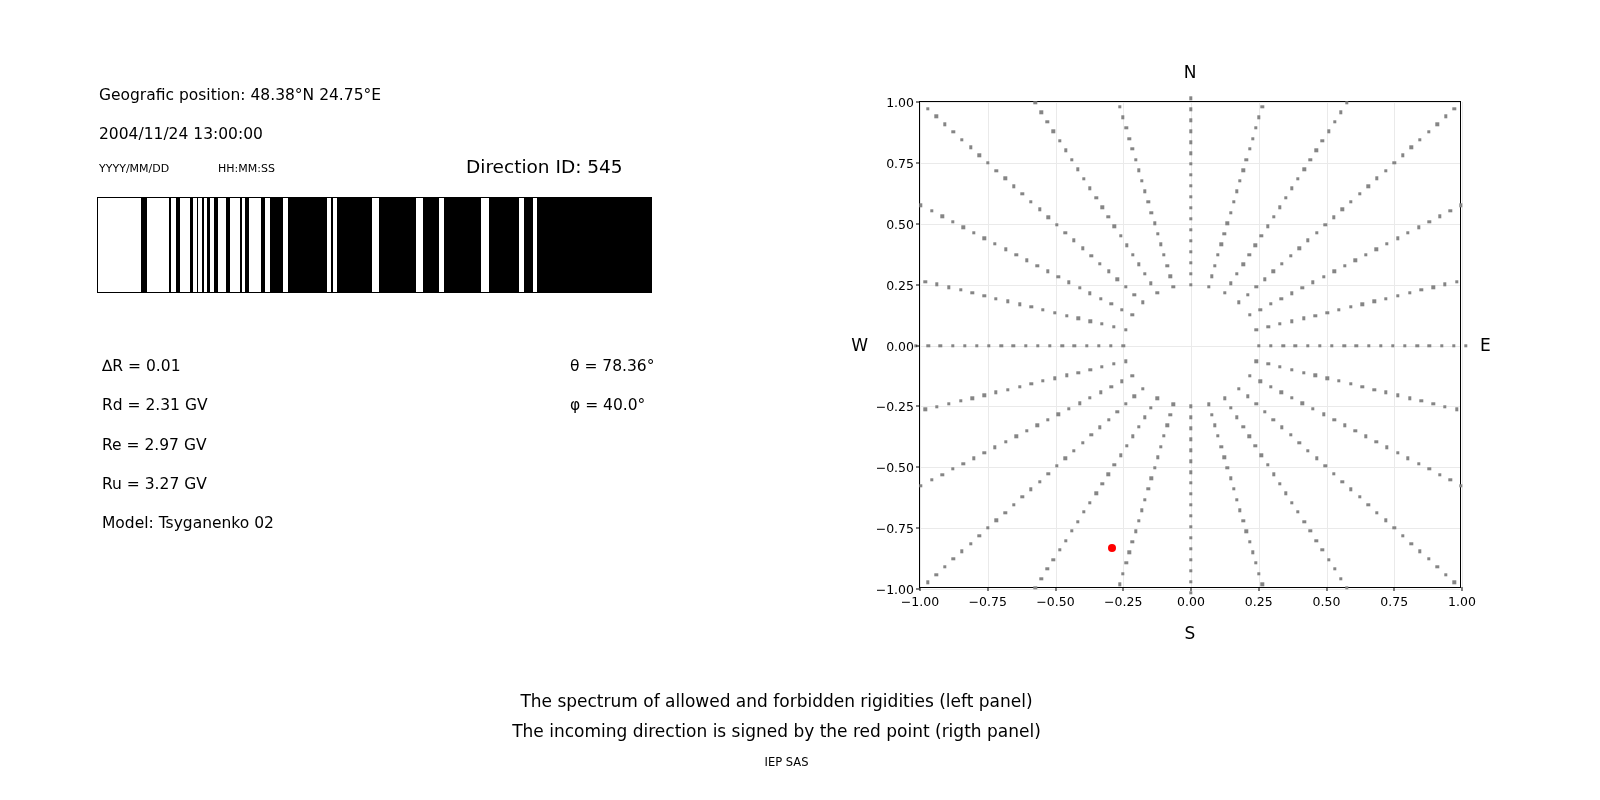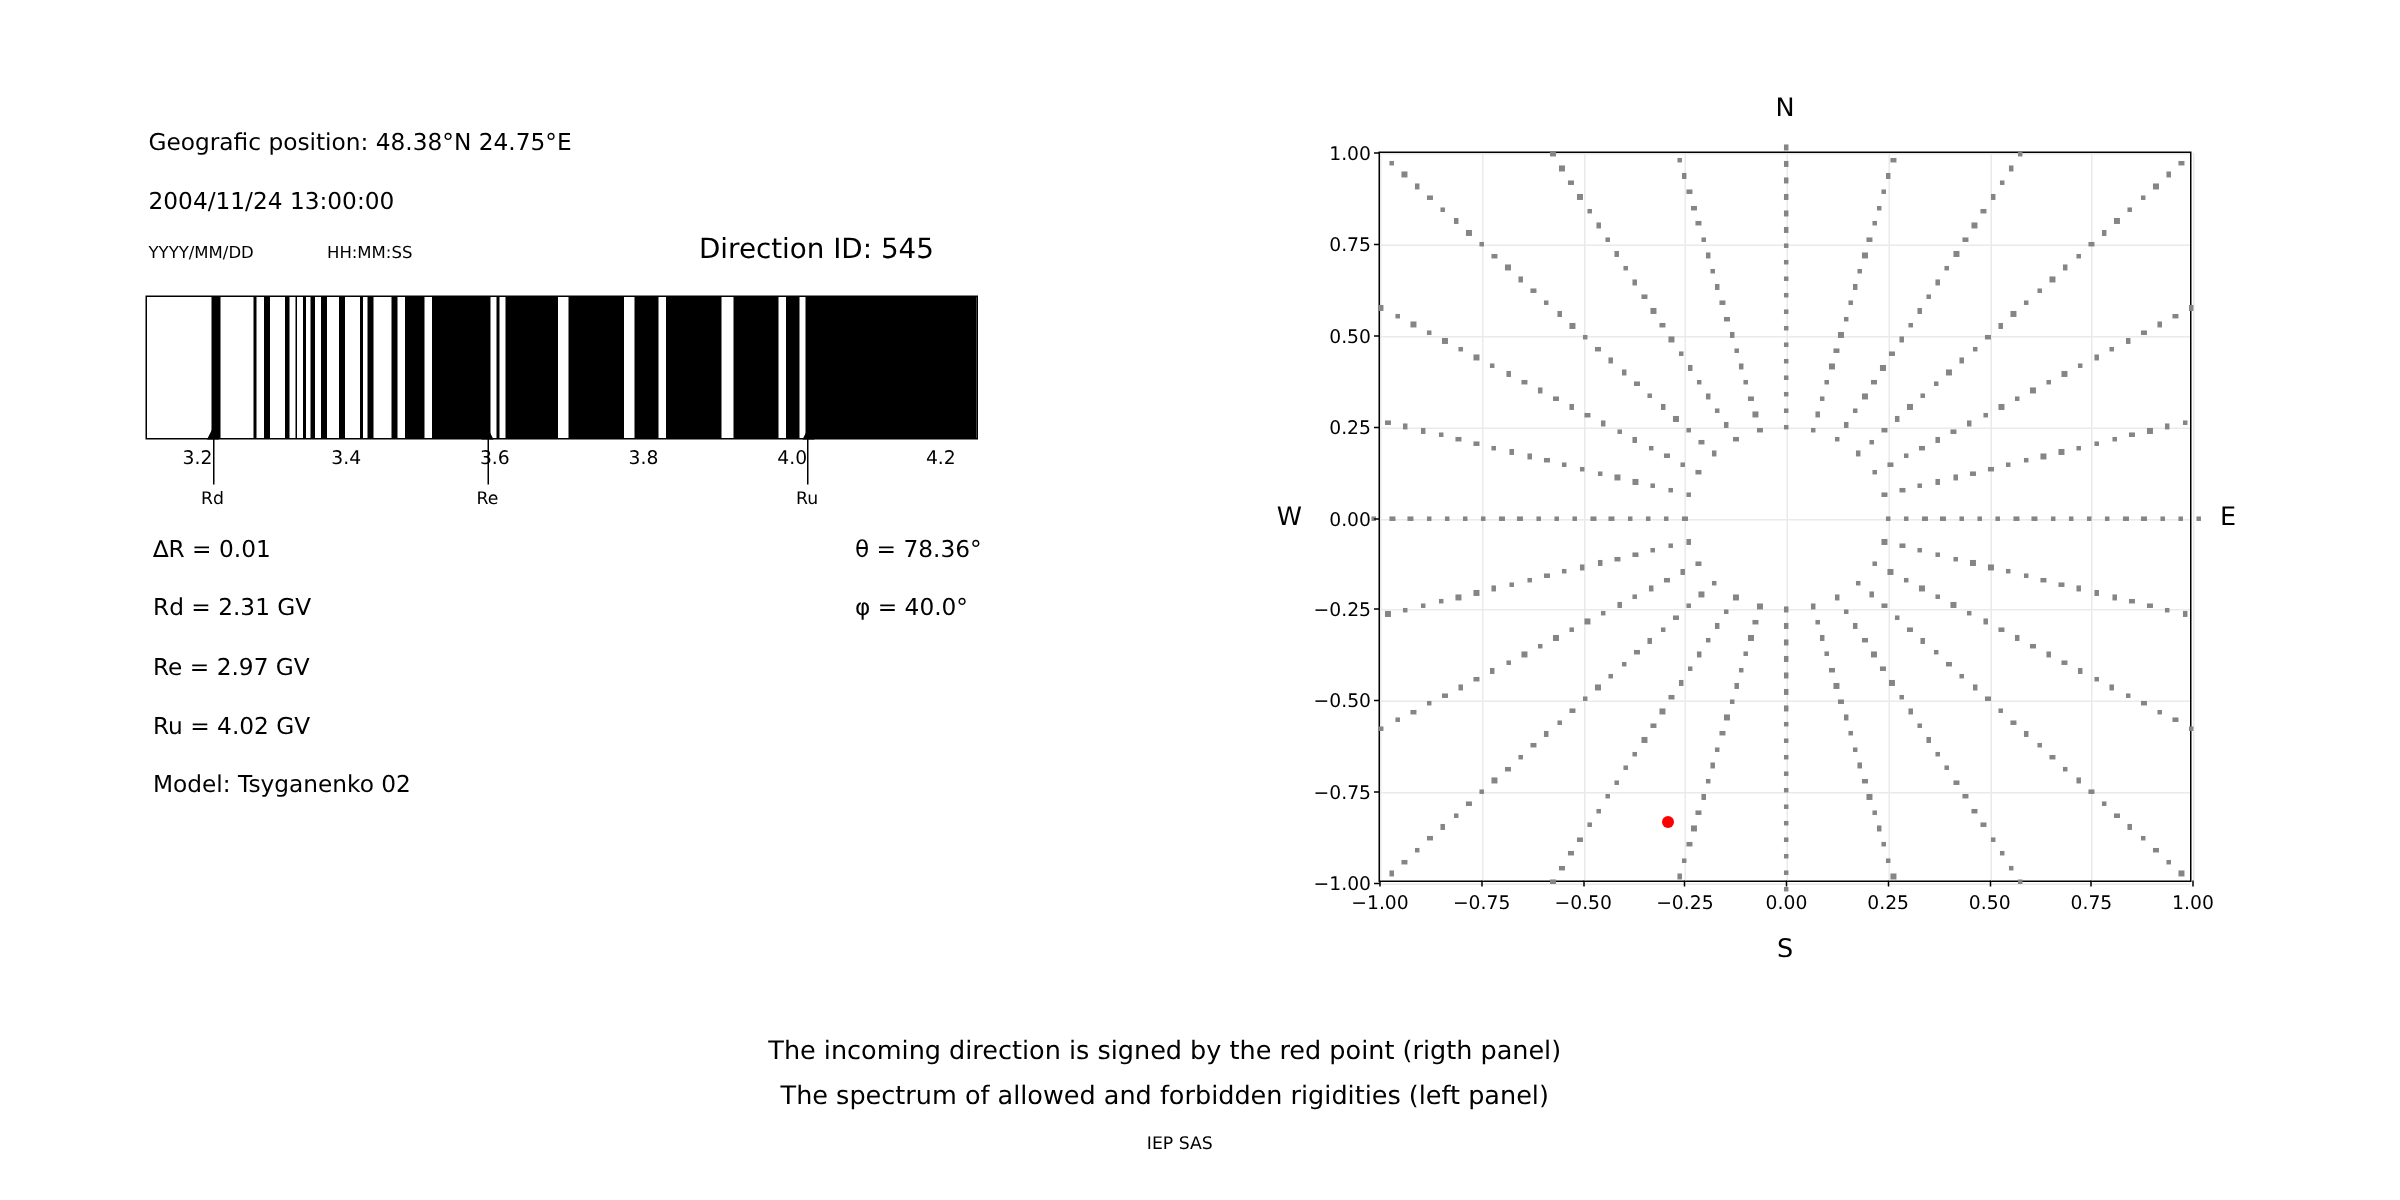--- a/index.html
+++ b/index.html
@@ -266,39 +266,25 @@
         <div class="band" style="left: 238.6px; width: 35.6786px;"></div>
         <div class="band" style="left: 281.217px; width: 36.6696px;"></div>
         <div class="band" style="left: 324.824px; width: 15.8571px;"></div>
         <div class="band" style="left: 345.636px; width: 37.6607px;"></div>
         <div class="band" style="left: 391.225px; width: 29.7321px;"></div>
         <div class="band" style="left: 425.913px; width: 8.91964px;"></div>
         <div class="band" style="left: 438.797px; width: 116.203px;"></div>
       </div>
   </div>
 
-  <div id="spectrum-axis">
-      <div class="xtick-label" style="left: 34.6875px;">3.2</div>
-      <div class="xtick-label" style="left: 133.795px;">3.4</div>
-      <div class="xtick-label" style="left: 232.902px;">3.6</div>
-      <div class="xtick-label" style="left: 332.009px;">3.8</div>
-      <div class="xtick-label" style="left: 431.116px;">4.0</div>
-      <div class="xtick-label" style="left: 530.223px;">4.2</div>
-      <div class="marker-arrow" style="left: 44.5982px;"></div>
-      <div class="marker-label" style="left: 44.5982px;">Rd</div>
-      <div class="marker-arrow" style="left: 227.946px;"></div>
-      <div class="marker-label" style="left: 227.946px;">Re</div>
-      <div class="marker-arrow" style="left: 441.027px;"></div>
-      <div class="marker-label" style="left: 441.027px;">Ru</div>
-    </div>
 
   <div class="param param-left" style="top:357px;">∆R = 0.01</div>
   <div class="param param-left" style="top:396px;">Rd = 2.31 GV</div>
   <div class="param param-left" style="top:436px;">Re = 2.97 GV</div>
-  <div class="param param-left" style="top:475px;">Ru = 4.02 GV</div>
+  <div class="param param-left" style="top:475px;">Ru = 3.27 GV</div>
   <div class="param param-left" style="top:514px;">Model: Tsyganenko 02</div>
 
   <div class="param param-right" style="top:357px;">θ = 78.36°</div>
   <div class="param param-right" style="top:396px;">φ = 40.0°</div>
 </div>
 
 <div id="right-panel">
   <div id="polar-frame">
     <div id="red-point" style="left: 192.41px; top: 445.605px; background: rgb(255, 0, 0);"></div>
 
@@ -845,17 +831,17 @@
       <div class="xtick-mark" style="left: 406.5px;"></div>
       <div class="xtick" style="left: 406.5px;">0.50</div>
       <div class="xtick-mark" style="left: 474.25px;"></div>
       <div class="xtick" style="left: 474.25px;">0.75</div>
       <div class="xtick-mark" style="left: 542px;"></div>
       <div class="xtick" style="left: 542px;">1.00</div>
     </div>
 </div>
 
 <div id="caption">
+  <div class="caption-line">The spectrum of allowed and forbidden rigidities (left panel)</div>
   <div class="caption-line">The incoming direction is signed by the red point (rigth panel)</div>
-  <div class="caption-line">The spectrum of allowed and forbidden rigidities (left panel)</div>
 </div>
 
 <div id="footer-credit">IEP SAS</div>
 
 </body></html>

